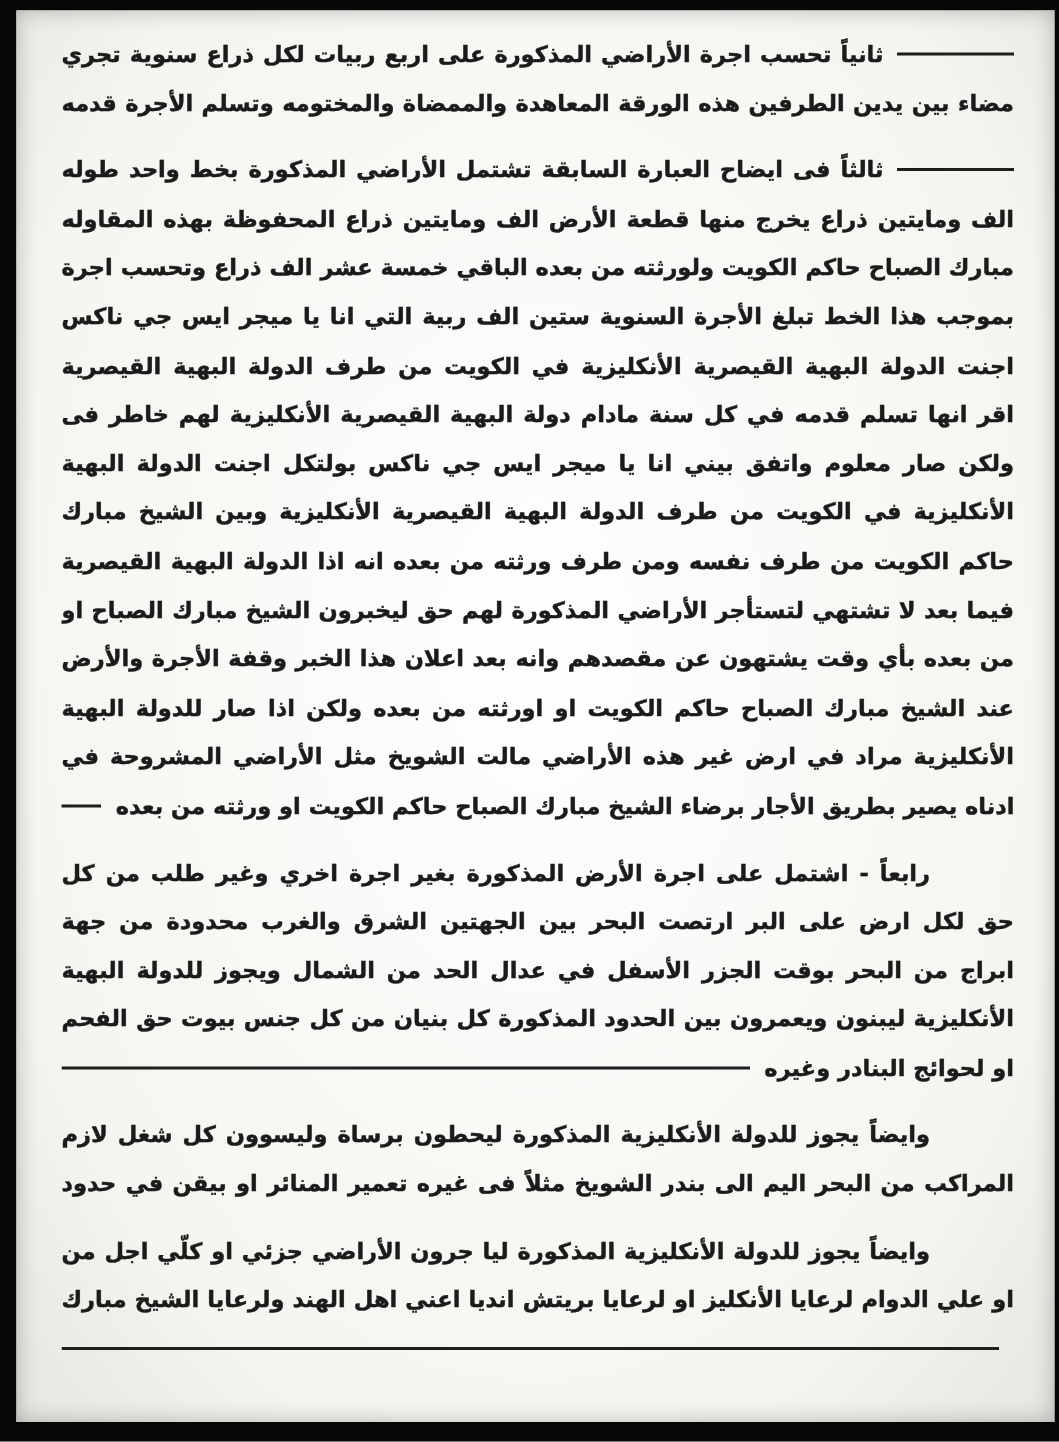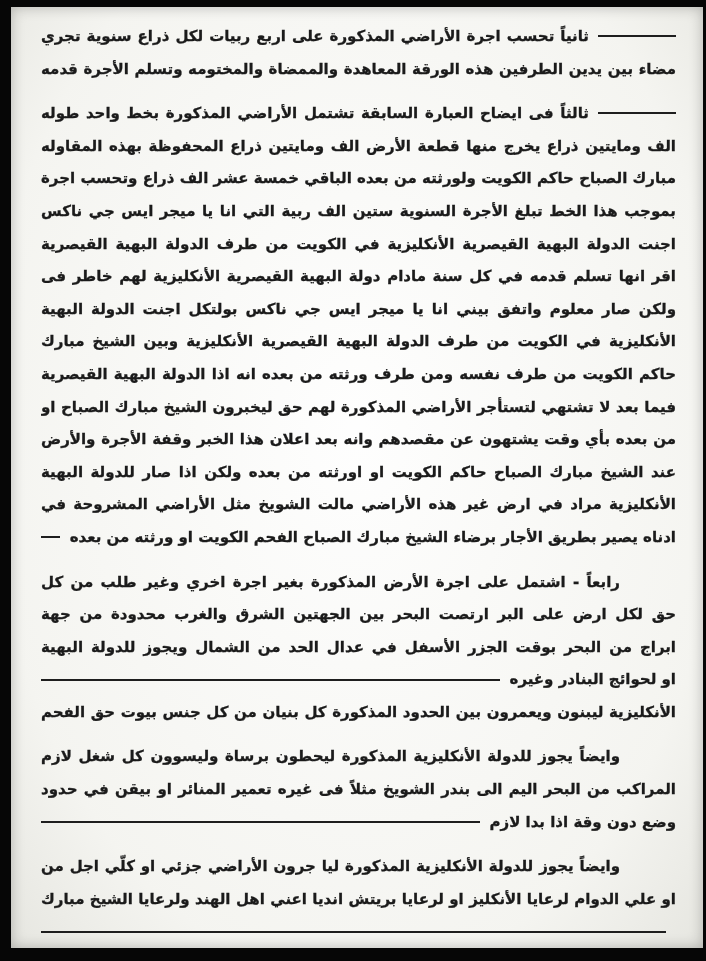--- a/index.html
+++ b/index.html
@@ -90,43 +90,39 @@
       <div class="line full">اجنت الدولة البهية القيصرية الأنكليزية في الكويت من طرف الدولة البهية القيصرية الأنكليزية</div>
       <div class="line full">اقر انها تسلم قدمه في كل سنة مادام دولة البهية القيصرية الأنكليزية لهم خاطر فى الأراضي المذكوره</div>
       <div class="line full">ولكن صار معلوم واتفق بيني انا يا ميجر ايس جي ناكس بولتكل اجنت الدولة البهية القيصرية</div>
       <div class="line full">الأنكليزية في الكويت من طرف الدولة البهية القيصرية الأنكليزية وبين الشيخ مبارك الصباح</div>
       <div class="line full">حاكم الكويت من طرف نفسه ومن طرف ورثته من بعده انه اذا الدولة البهية القيصرية الأنكليزية</div>
       <div class="line full">فيما بعد لا تشتهي لتستأجر الأراضي المذكورة لهم حق ليخبرون الشيخ مبارك الصباح او ورثته</div>
       <div class="line full">من بعده بأي وقت يشتهون عن مقصدهم وانه بعد اعلان هذا الخبر وقفة الأجرة والأرض ترجع</div>
       <div class="line full">عند الشيخ مبارك الصباح حاكم الكويت او اورثته من بعده ولكن اذا صار للدولة البهية القيصرية</div>
       <div class="line full">الأنكليزية مراد في ارض غير هذه الأراضي مالت الشويخ مثل الأراضي المشروحة في العبارة السادسة</div>
       <div class="line flexed">
-        <span class="etext">ادناه يصير بطريق الأجار برضاء الشيخ مبارك الصباح الفحم الكويت او ورثته من بعده</span>
+        <span class="etext">ادناه يصير بطريق الأجار برضاء الشيخ مبارك الصباح حاكم الكويت او ورثته من بعده</span>
         <span class="rule fill"></span>
       </div>
     </div>
 
     <div class="para">
       <div class="line full indent">رابعاً - اشتمل على اجرة الأرض المذكورة بغير اجرة اخري وغير طلب من كل جنس</div>
       <div class="line full">حق لكل ارض على البر ارتصت البحر بين الجهتين الشرق والغرب محدودة من جهة الشمال الى ثلاثة</div>
       <div class="line full">ابراج من البحر بوقت الجزر الأسفل في عدال الحد من الشمال ويجوز للدولة البهية القيصرية</div>
+      <div class="line full">الأنكليزية ليبنون ويعمرون بين الحدود المذكورة كل بنيان من كل جنس بيوت حق الفحم</div>
       <div class="line flexed">
         <span class="etext">او لحوائج البنادر وغيره</span>
         <span class="rule fill"></span>
       </div>
-      <div class="line full">الأنكليزية ليبنون ويعمرون بين الحدود المذكورة كل بنيان من كل جنس بيوت حق الفحم</div>
     </div>
 
     <div class="para">
       <div class="line full indent">وايضاً يجوز للدولة الأنكليزية المذكورة ليحطون برساة وليسوون كل شغل لازم حق راحة</div>
       <div class="line full">المراكب من البحر اليم الى بندر الشويخ مثلاً فى غيره تعمير المنائر او بيقن في حدود الكويت فى</div>
-      <div class="line flexed">
-        <span class="etext">وضع دون وقة اذا بدا لازم</span>
-        <span class="rule fill"></span>
-      </div>
     </div>
 
     <div class="para">
       <div class="line full indent">وايضاً يجوز للدولة الأنكليزية المذكورة ليا جرون الأراضي جزئي او كلّي اجل من السنين</div>
       <div class="line full">او علي الدوام لرعايا الأنكليز او لرعايا بريتش انديا اعني اهل الهند ولرعايا الشيخ مبارك الصباح</div>
       <div class="line flexed">
         <span class="rule fill"></span>
       </div>
     </div>
 

